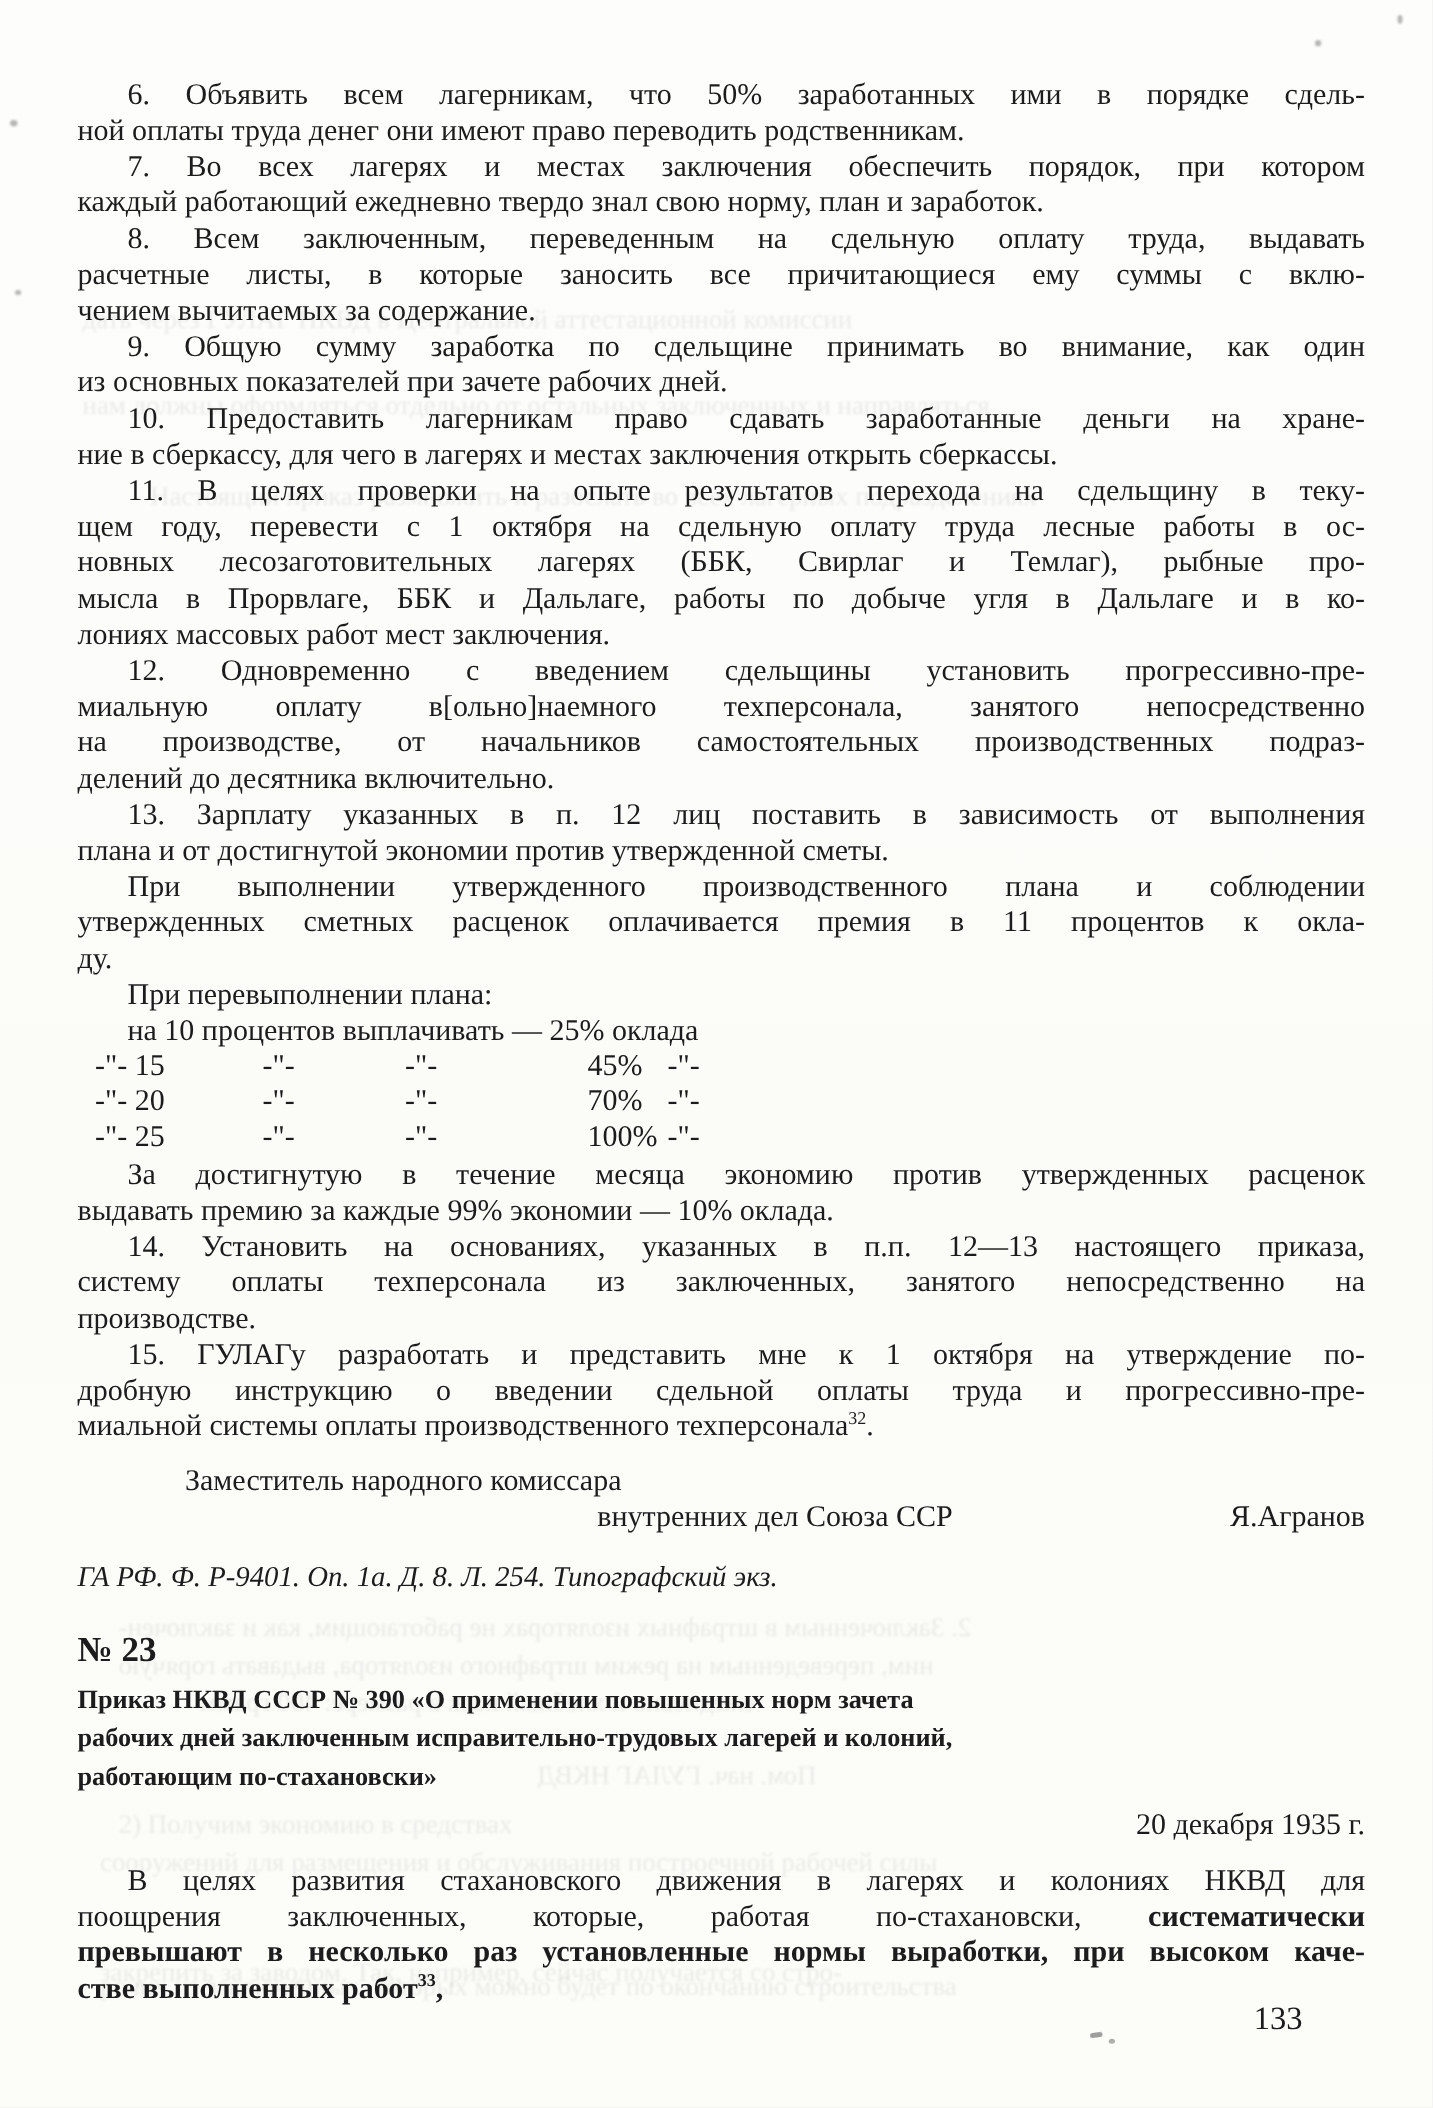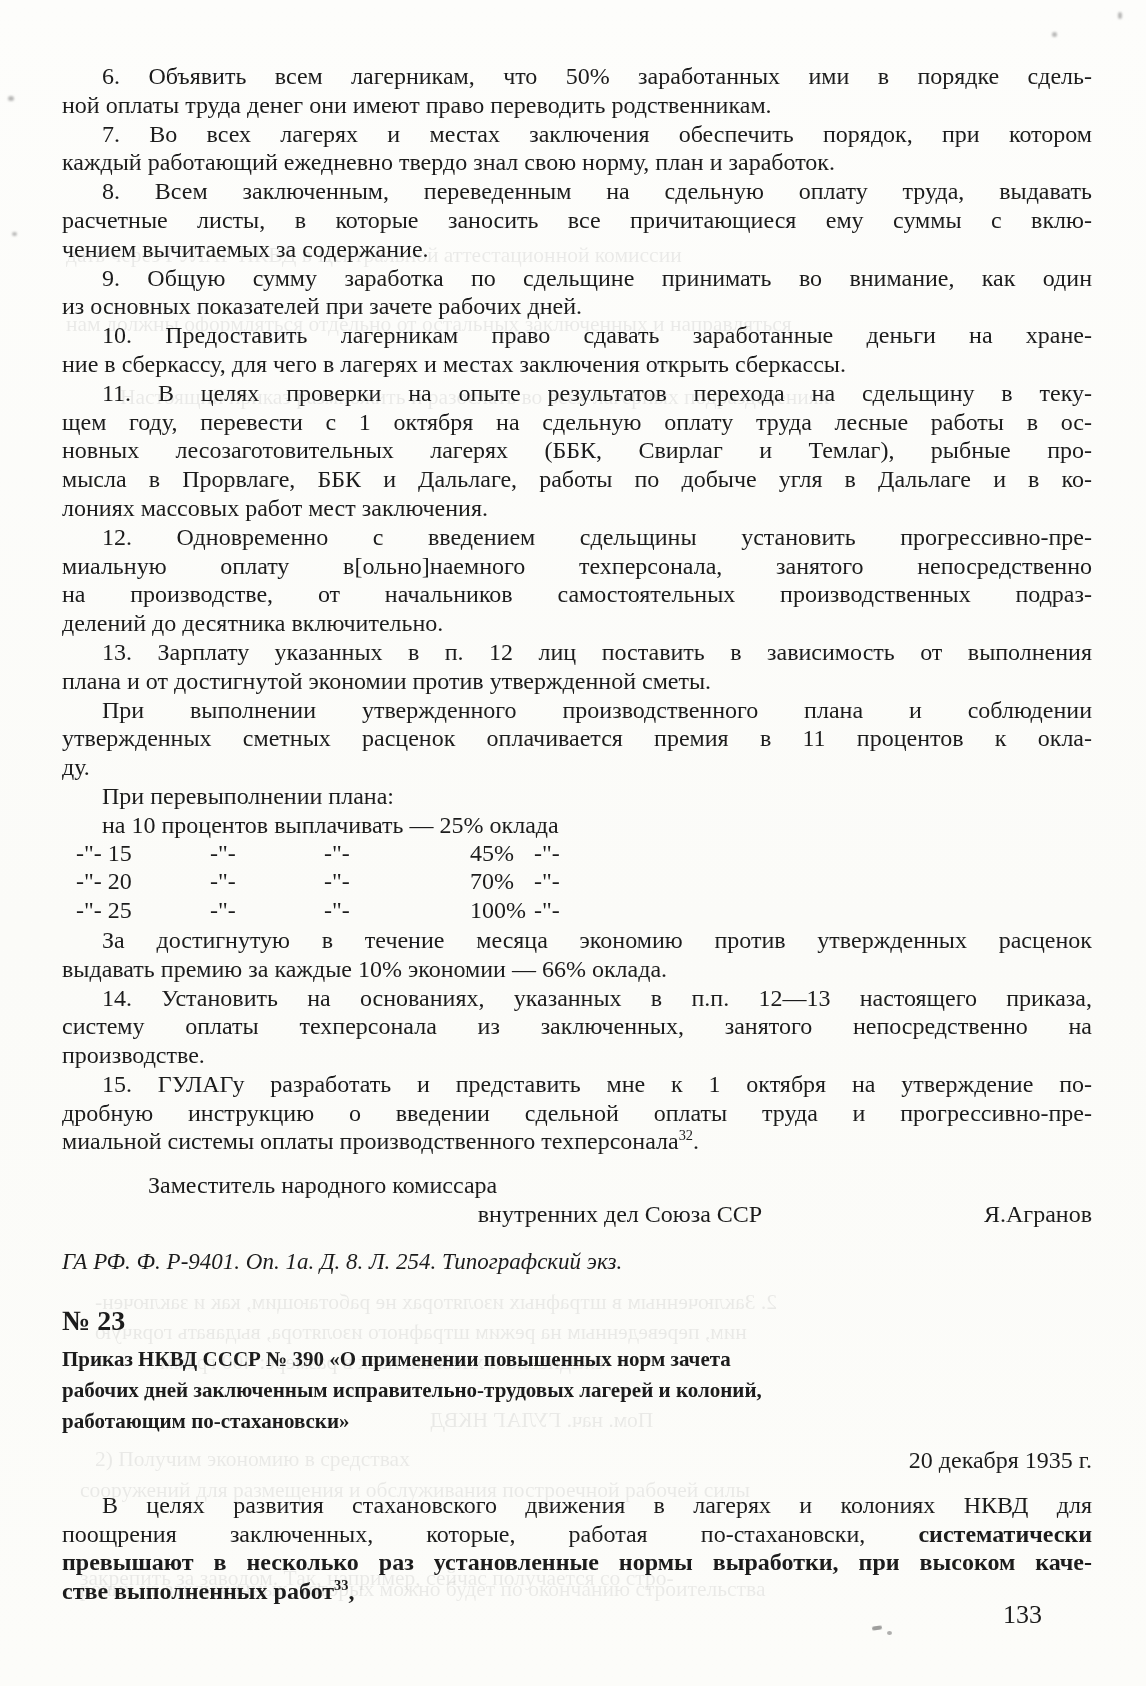--- a/index.html
+++ b/index.html
@@ -113,21 +113,21 @@
           <span style="left: 472px;">-"-</span>
         </div>
         <div class="trow">
           <span style="left: 14px;">-"- 25</span>
           <span style="left: 148px;">-"-</span>
           <span style="left: 262px;">-"-</span>
           <span style="left: 408px;">100%</span>
           <span style="left: 472px;">-"-</span>
         </div>
         <div class="line indent jl">За достигнутую в течение месяца экономию против утвержденных расценок</div>
-        <div class="line">выдавать премию за каждые 10% экономии — 66% оклада.</div>
+        <div class="line">выдавать премию за каждые 99% экономии — 10% оклада.</div>
         <div class="line indent jl">14. Установить на основаниях, указанных в п.п. 12—13 настоящего приказа,</div>
         <div class="line jl">систему оплаты техперсонала из заключенных, занятого непосредственно на</div>
         <div class="line">производстве.</div>
         <div class="line indent jl">15. ГУЛАГу разработать и представить мне к 1 октября на утверждение по-</div>
         <div class="line jl">дробную инструкцию о введении сдельной оплаты труда и прогрессивно-пре-</div>
         <div class="line">миальной системы оплаты производственного техперсонала<sup>32</sup>.</div>
       </div>
 
     <div class="sig">
       <div class="line s1">Заместитель народного комиссара</div>

